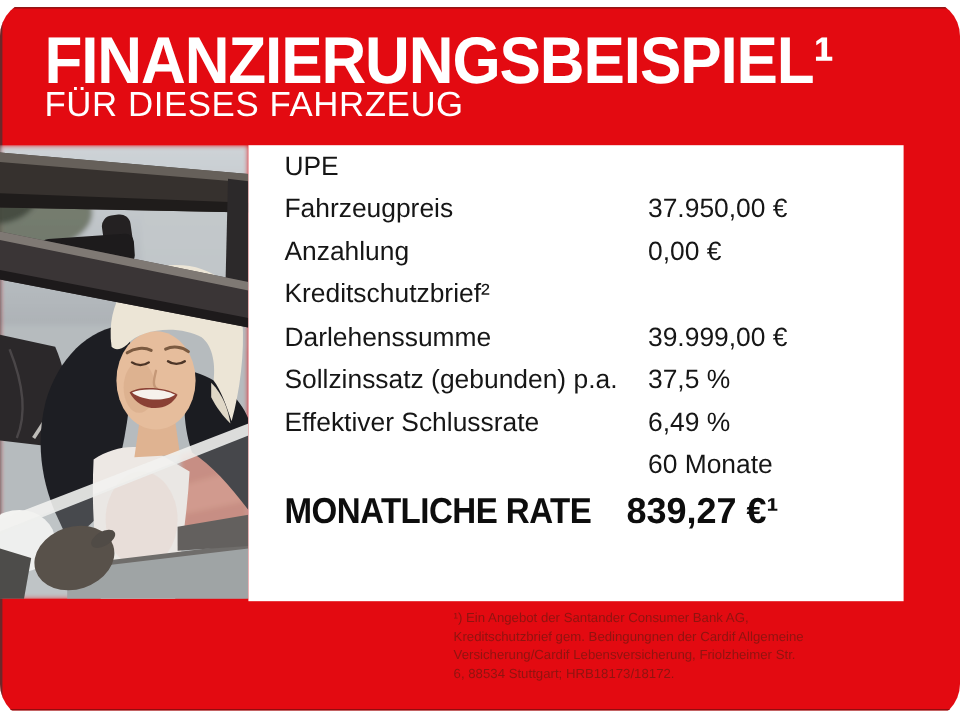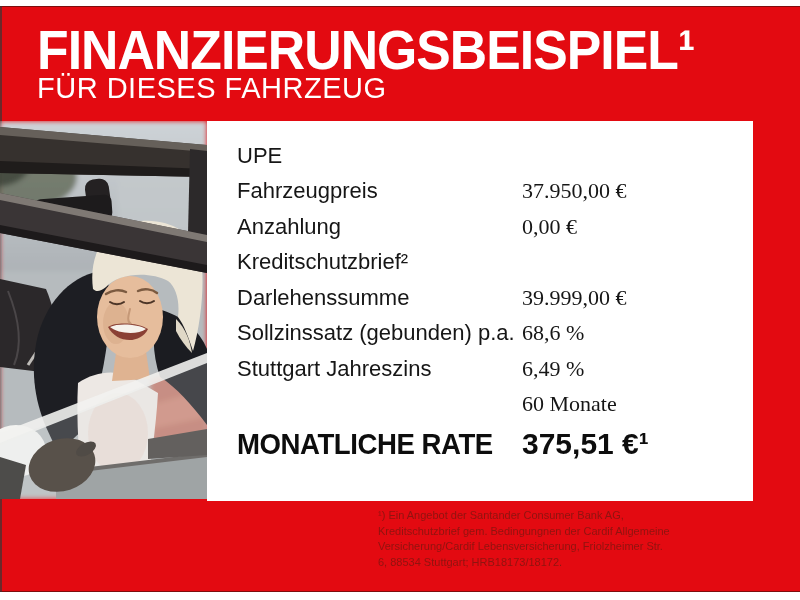--- a/index.html
+++ b/index.html
@@ -1,18 +1,19 @@
 <!DOCTYPE html>
 <html style="--brand-red: #e30a11; --divider-red: #7e0e0e; --headline-white: #ffffff; --panel-white: #ffffff; --table-text: #161616; --footnote-red: #8f1410;"><head>
 <meta charset="utf-8">
 <style>
   html,body{margin:0;padding:0;background:#ffffff;}
   .canvas{
     position:relative;width:800px;height:600px;overflow:hidden;background:#ffffff;
     font-family:"Liberation Sans","DejaVu Sans",sans-serif;
+    border-radius:30px;
   }
   .red-field{
     position:absolute;left:0;top:6px;right:0;bottom:8px;
     background:var(--brand-red,#e30a11);
     border-top:1px solid var(--divider-red,#7e0e0e);
     border-bottom:1px solid var(--divider-red,#7e0e0e);
   }
   .left-edge{
     position:absolute;left:0;top:6px;width:2px;bottom:8px;
     background:#3a3434;opacity:.7;
@@ -26,28 +27,28 @@
   .subtitle{
     position:absolute;left:37px;top:74px;
     color:var(--headline-white,#ffffff);
     font-weight:normal;font-size:29px;line-height:1;letter-spacing:.5px;
     white-space:nowrap;
   }
   .photo{position:absolute;left:0;top:121px;width:207px;height:378px;display:block;}
   .panel{
     position:absolute;left:207px;top:121px;width:546px;height:380px;
     background:var(--panel-white,#ffffff);
-    box-sizing:border-box;padding:17px 0 0 30px;
+    box-sizing:border-box;padding:0 0 0 30px;
   }
   .row{
     position:relative;height:35.5px;display:flex;align-items:center;
     font-size:22px;color:var(--table-text,#161616);
   }
   .row .lbl{white-space:nowrap;}
-  .row .val{position:absolute;left:285px;white-space:nowrap;font-family:Liberation Serif, serif;}
+  .row .val{position:absolute;left:303px;white-space:nowrap;}
   .rate-row{
     position:relative;margin-top:3px;height:38px;display:flex;align-items:center;
     font-weight:bold;font-size:30px;color:#0d0d0d;
   }
   .rate-row .lbl{
     white-space:nowrap;letter-spacing:-.5px;
     transform:scaleX(.92);transform-origin:left center;
   }
   .rate-row .val{position:absolute;left:285px;white-space:nowrap;}
   .footnote{
@@ -173,32 +174,32 @@
     <div class="row">
       <span class="lbl">Kreditschutzbrief²</span>
       <span class="val"></span>
     </div>
     <div class="row">
       <span class="lbl">Darlehenssumme</span>
       <span class="val">39.999,00 €</span>
     </div>
     <div class="row">
       <span class="lbl">Sollzinssatz (gebunden) p.a.</span>
-      <span class="val">68,6 %</span>
-    </div>
-    <div class="row">
-      <span class="lbl">Stuttgart Jahreszins</span>
+      <span class="val">37,5 %</span>
+    </div>
+    <div class="row">
+      <span class="lbl">Effektiver Schlussrate</span>
       <span class="val">6,49 %</span>
     </div>
     <div class="row">
       <span class="val">60 Monate</span>
     </div>
     <div class="rate-row">
       <span class="lbl">MONATLICHE RATE</span>
-      <span class="val">375,51 €¹</span>
+      <span class="val">839,27 €¹</span>
     </div>
   </div>
 
   <div class="footnote">
     <div>¹) Ein Angebot der Santander Consumer Bank AG,</div>
     <div>Kreditschutzbrief gem. Bedingungnen der Cardif Allgemeine</div>
     <div>Versicherung/Cardif Lebensversicherung, Friolzheimer Str.</div>
     <div>6, 88534 Stuttgart; HRB18173/18172.</div>
   </div>
 

